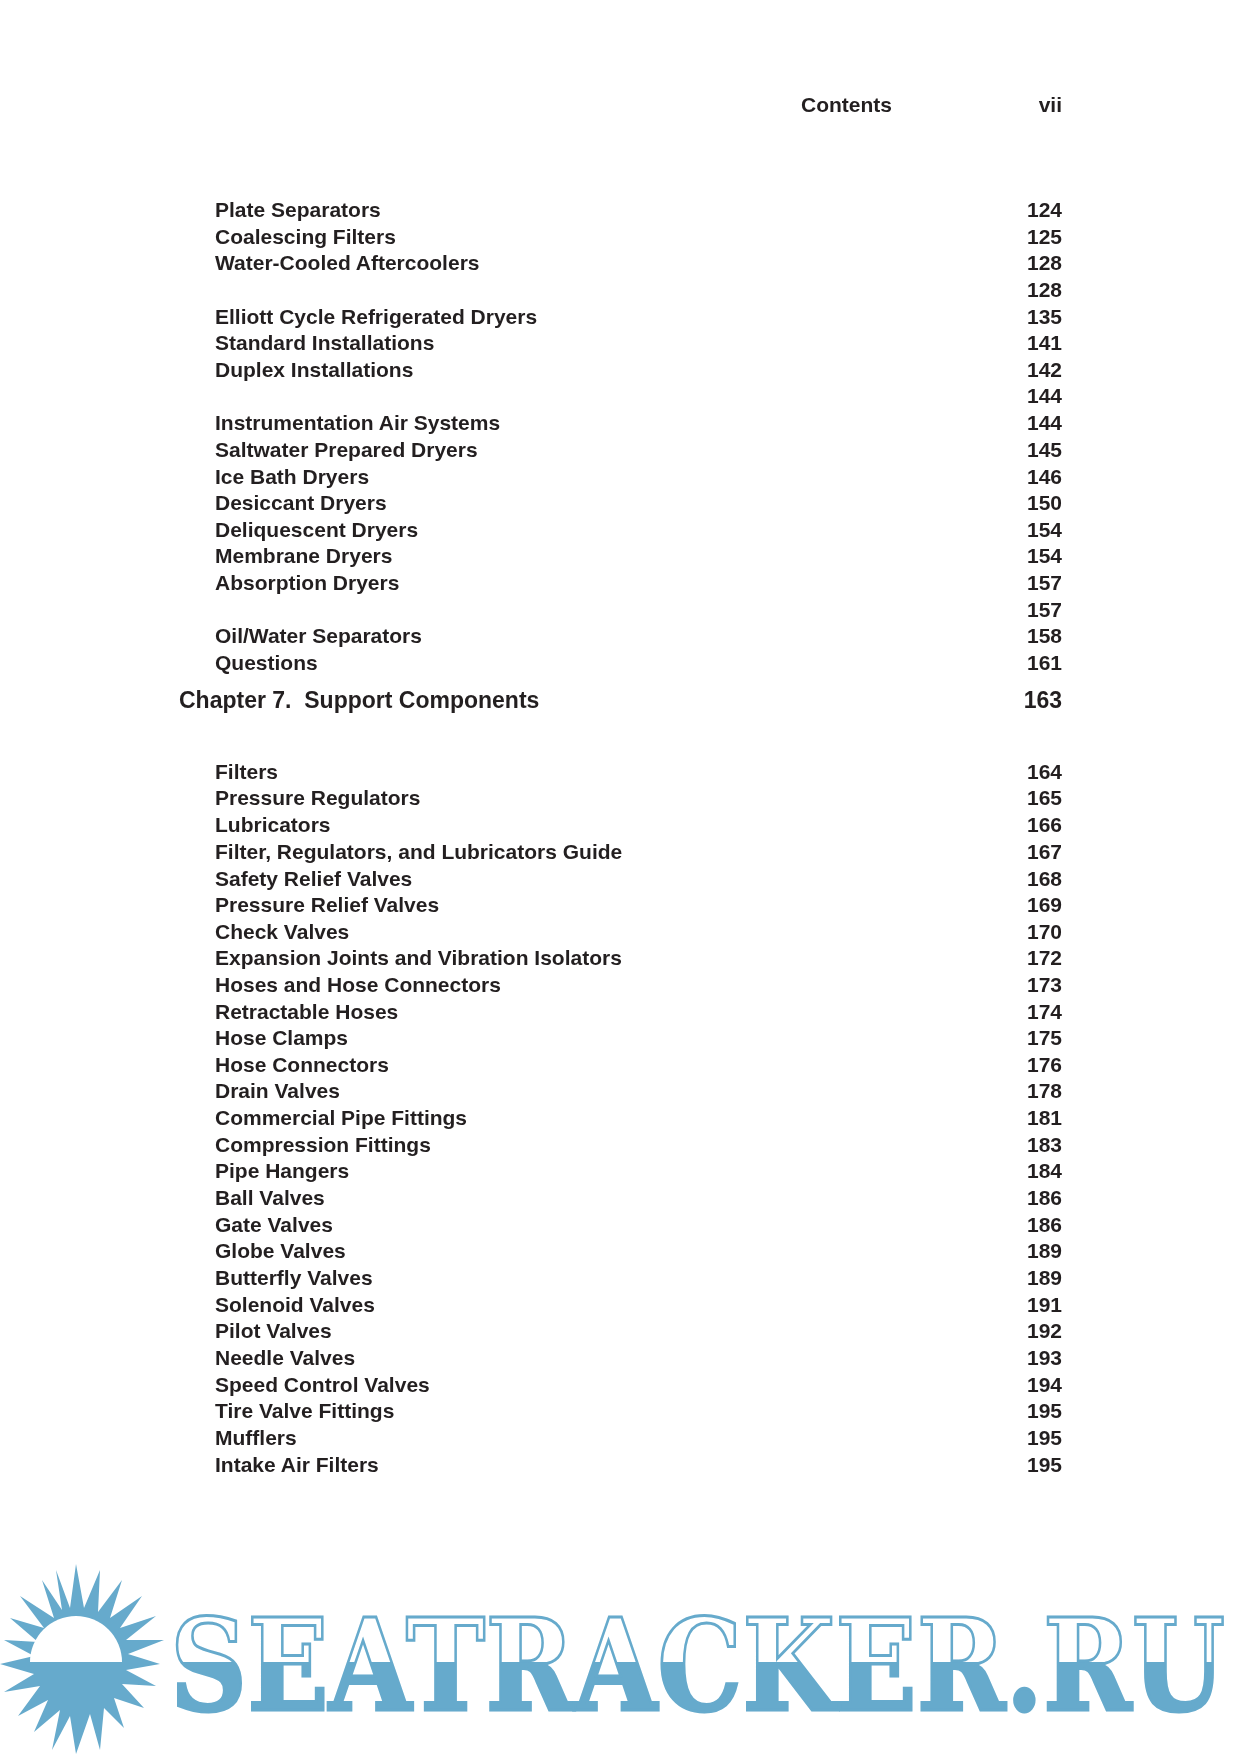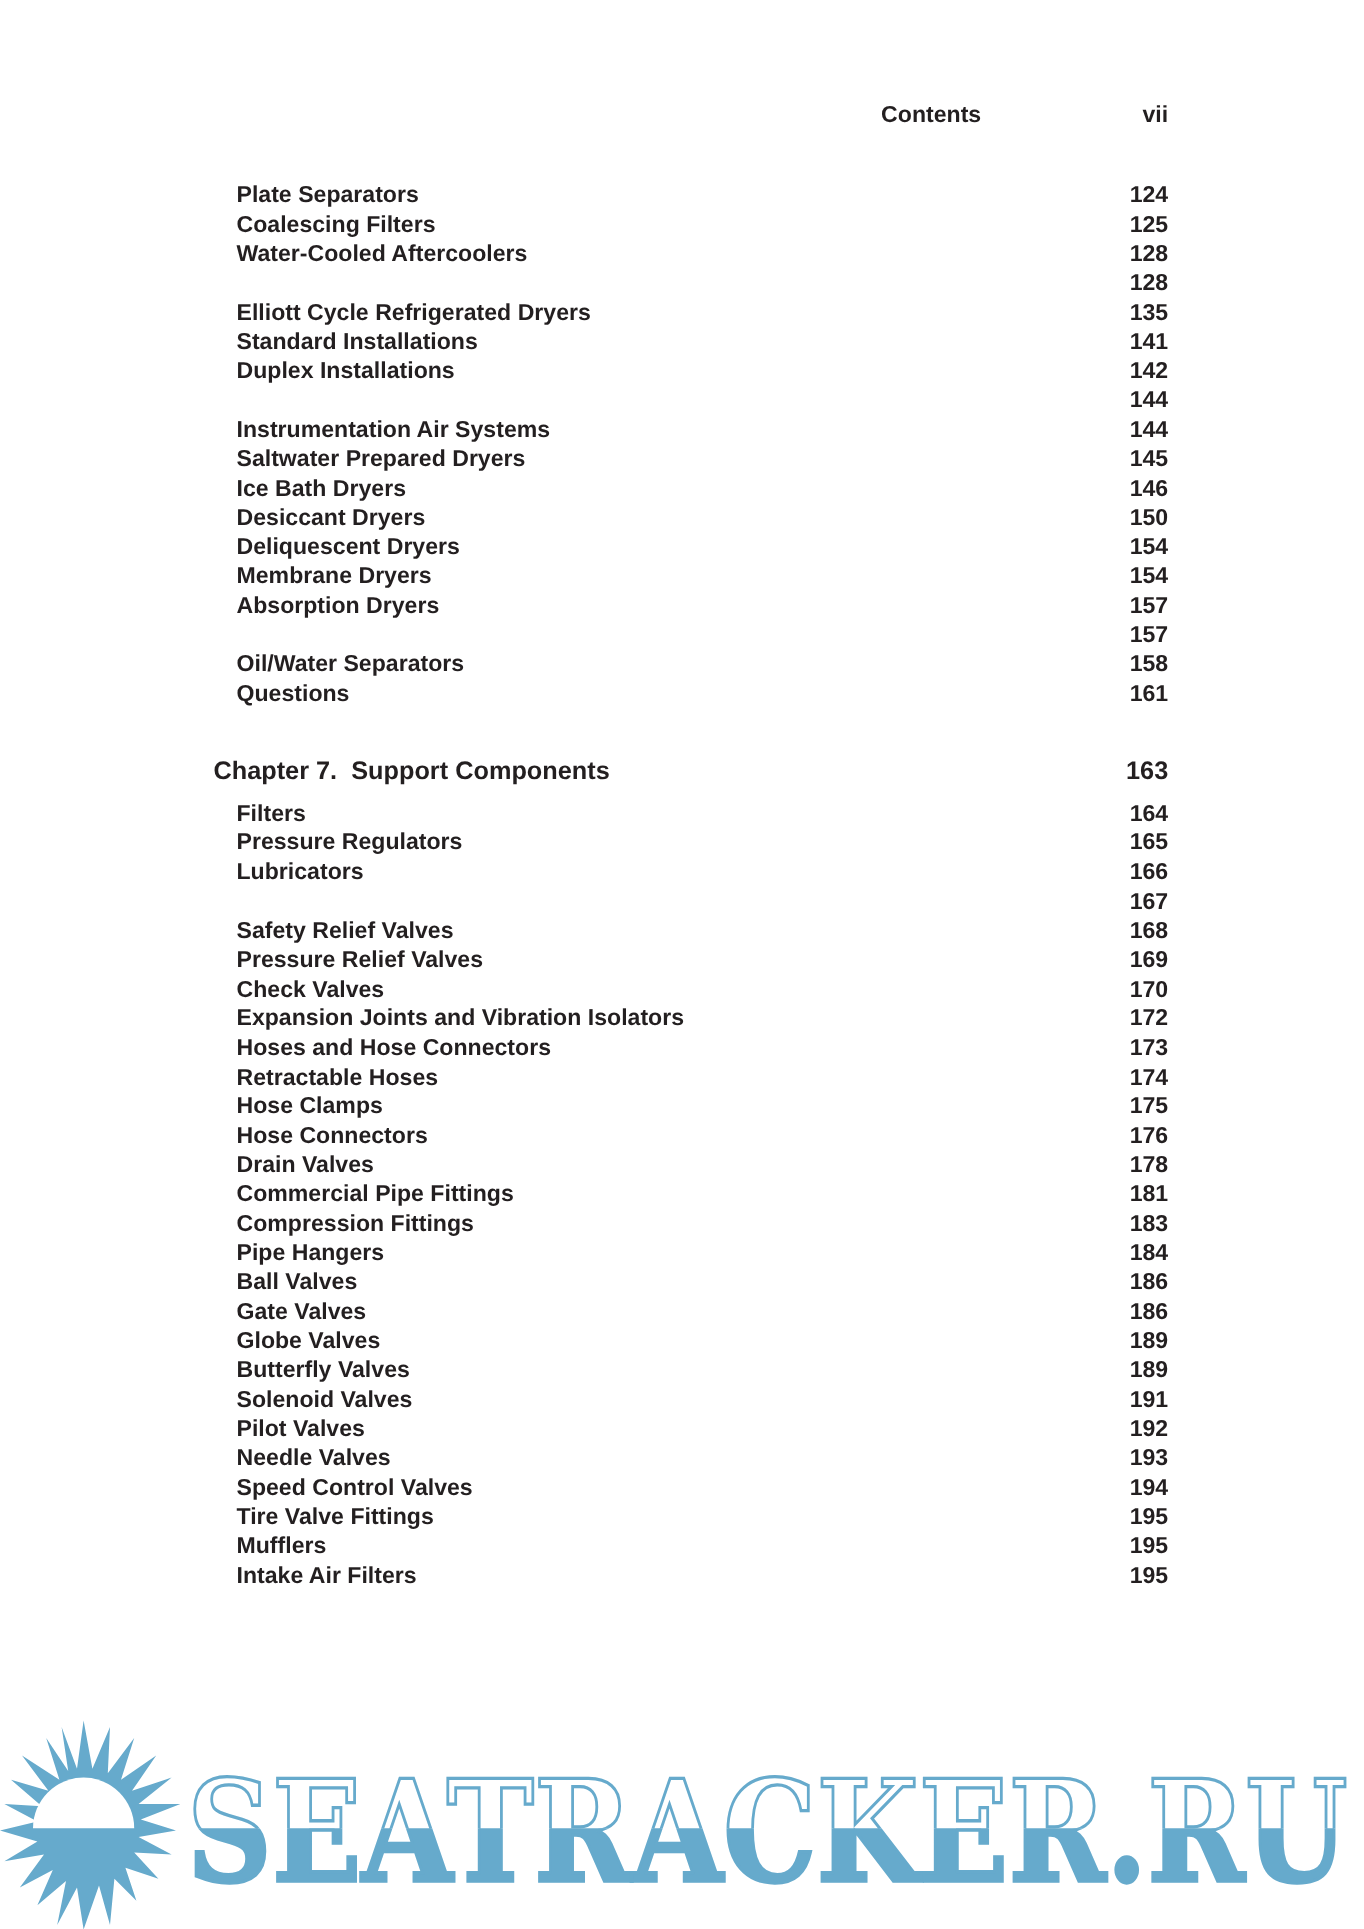--- a/index.html
+++ b/index.html
@@ -4,26 +4,26 @@
   <style>
     html, body { margin: 0; padding: 0; background: #ffffff; }
     body { width: 1240px; height: 1754px; position: relative; overflow: hidden;
            font-family: "Liberation Sans", sans-serif; color: #231f20; }
     .running-head { position: absolute; top: 93px; left: 0; width: 1062px; height: 26px;
                     font-weight: bold; font-size: 21px; }
     .running-head .title { position: absolute; right: 170px; top: 0; }
     .running-head .folio { position: absolute; right: 0; top: 0; margin-left: 24px; }
     .toc { position: absolute; left: 0; top: 0; width: 1240px; }
     .entry { position: absolute; left: 0; width: 1062px; height: 30px;
-             font-weight: bold; font-size: 21px; line-height: 30px; }
+             font-weight: bold; font-size: 21px; line-height: 30px; margin-top: 32px; }
     .entry .label { position: absolute; left: 215px; white-space: nowrap; }
     .entry .page { position: absolute; right: 0; }
     .chapter { position: absolute; left: 0; width: 1062px; height: 32px;
                font-weight: bold; font-size: 23px; line-height: 32px; }
-    .chapter .label { position: absolute; left: 194px; white-space: pre; }
+    .chapter .label { position: absolute; left: 179px; white-space: pre; }
     .chapter .page { position: absolute; right: 0; }
     .watermark { position: absolute; left: 0; top: 1560px; width: 1240px; height: 194px; }
   </style>
 </head>
 <body>
 
 <div class="running-head">
   <span class="title">Contents</span>
   <span class="folio">vii</span>
 </div>
@@ -111,20 +111,21 @@
     </div>
   <div class="entry" style="top:751px">
       <span class="label">Pressure Regulators</span>
       <span class="page">165</span>
     </div>
   <div class="entry" style="top:778px">
       <span class="label">Lubricators</span>
       <span class="page">166</span>
     </div>
   <div class="entry" style="top:805px">
+      <span class="label">Filter, Regulators, and Lubricators Guide</span>
       <span class="page">167</span>
     </div>
   <div class="entry" style="top:832px">
       <span class="label">Safety Relief Valves</span>
       <span class="page">168</span>
     </div>
   <div class="entry" style="top:858px">
       <span class="label">Pressure Relief Valves</span>
       <span class="page">169</span>
     </div>

